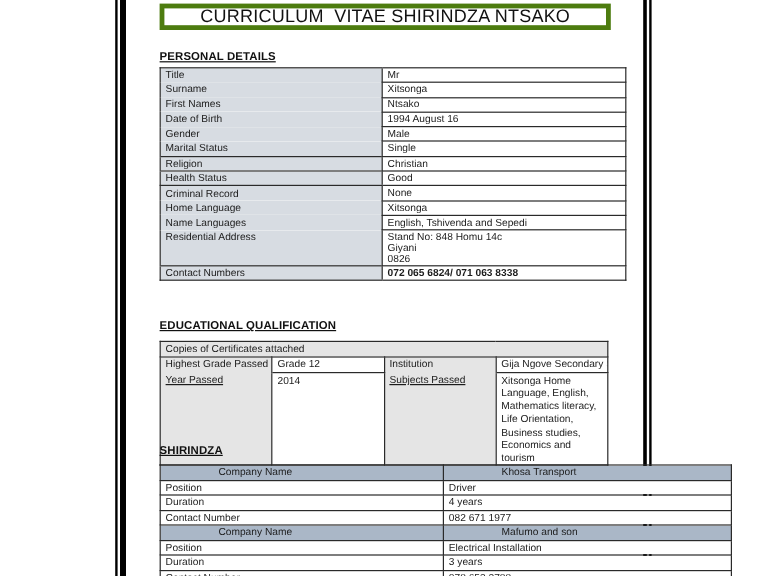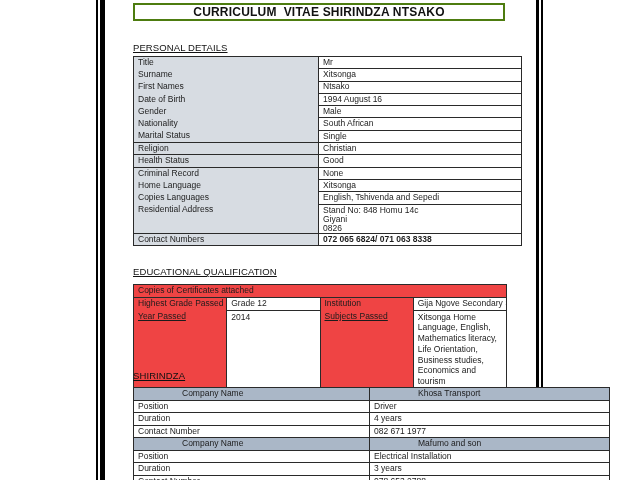--- a/index.html
+++ b/index.html
@@ -11,27 +11,27 @@
   .vline { position:absolute; top:0; bottom:0; background:#000; }
   .vl-outer-left  { left:96px;  width:2px; }
   .vl-inner-left  { left:100px; width:5px; }
   .vl-inner-right { left:536px; width:3px; }
   .vl-outer-right { left:541px; width:2px; }
 
   .content { position:absolute; left:133px; top:0; width:374px; height:480px; }
 
   .header-box {
     position:absolute; top:3px; left:0; width:368px; height:14px;
-    border:2px solid #4d7c0f; background:#ffffff;
-    font-size:12px; font-weight:bold; text-align:center; line-height:14px;
+    border:4px solid #4d7c0f; background:#ffffff;
+    font-size:15px; font-weight:normal; text-align:center; line-height:14px;
     letter-spacing:0.2px; white-space:pre; color:#111;
   }
 
   .sec-heading {
-    position:absolute; left:0; font-size:9.5px; font-weight:normal;
+    position:absolute; left:0; font-size:9.5px; font-weight:bold;
     text-decoration:underline; color:#111; letter-spacing:0.1px; white-space:nowrap;
   }
   .h-personal   { top:42px; }
   .h-education  { top:266px; }
   .h-references { top:370px; }
 
   table.tbl {
     position:absolute; border-collapse:collapse; table-layout:fixed;
     font-size:8.5px; line-height:9.5px; color:#1c1c1c;
   }
@@ -46,21 +46,21 @@
   .personal .bt { border-top:1px solid #2a2a2a; }
   .personal .bb { border-bottom:1px solid #2a2a2a; }
   .personal .addr-cell { height:27.5px; vertical-align:top; padding-top:1px; }
   .personal .addr-lbl  { vertical-align:top; padding-top:1px; }
   .line { display:block; line-height:9px; }
   .b { font-weight:bold; }
 
   
   .education { top:284px; left:0; width:374px; }
   .education td { border:1px solid #2a2a2a; }
-  .education .shade { background:#ef4444; }
+  .education .shade { background:#e5e5e5; }
   .education .white { background:#fff; }
   .education .hdr-row td { height:12px; }
   .education .r2 td { height:11.5px; }
   .education .noline-b { border-bottom:none; }
   .education .noline-t { border-top:none;text-decoration:underline; }
   .education .c1 { width:111px; } .education .c2 { width:54px; }
   .education .c3 { width:76px; }  .education .c4 { width:129px; }
   .education .tallcell { height:58px; vertical-align:top; padding-top:1px;
     white-space:normal; line-height:10.8px; }
 
@@ -102,45 +102,41 @@
       </tr>
       <tr>
         <td class="lbl">Date of Birth</td>
         <td class="val">1994 August 16</td>
       </tr>
       <tr>
         <td class="lbl">Gender</td>
         <td class="val">Male</td>
       </tr>
       <tr>
-        <td class="lbl">Nationality</td>
-        <td class="val">South African</td>
-      </tr>
-      <tr>
         <td class="lbl">Marital Status</td>
         <td class="val">Single</td>
       </tr>
       <tr>
         <td class="lbl bt">Religion</td>
         <td class="val">Christian</td>
       </tr>
       <tr>
         <td class="lbl bt bb">Health Status</td>
         <td class="val">Good</td>
       </tr>
       <tr>
         <td class="lbl">Criminal Record</td>
         <td class="val">None</td>
       </tr>
       <tr>
         <td class="lbl">Home Language</td>
         <td class="val">Xitsonga</td>
       </tr>
       <tr>
-        <td class="lbl">Copies Languages</td>
+        <td class="lbl">Name Languages</td>
         <td class="val">English, Tshivenda and Sepedi</td>
       </tr>
       <tr>
         <td class="lbl addr-lbl">Residential Address</td>
         <td class="val addr-cell">
           <span class="line">Stand No: 848 Homu 14c</span>
           <span class="line">Giyani</span>
           <span class="line">0826</span>
         </td>
       </tr>

